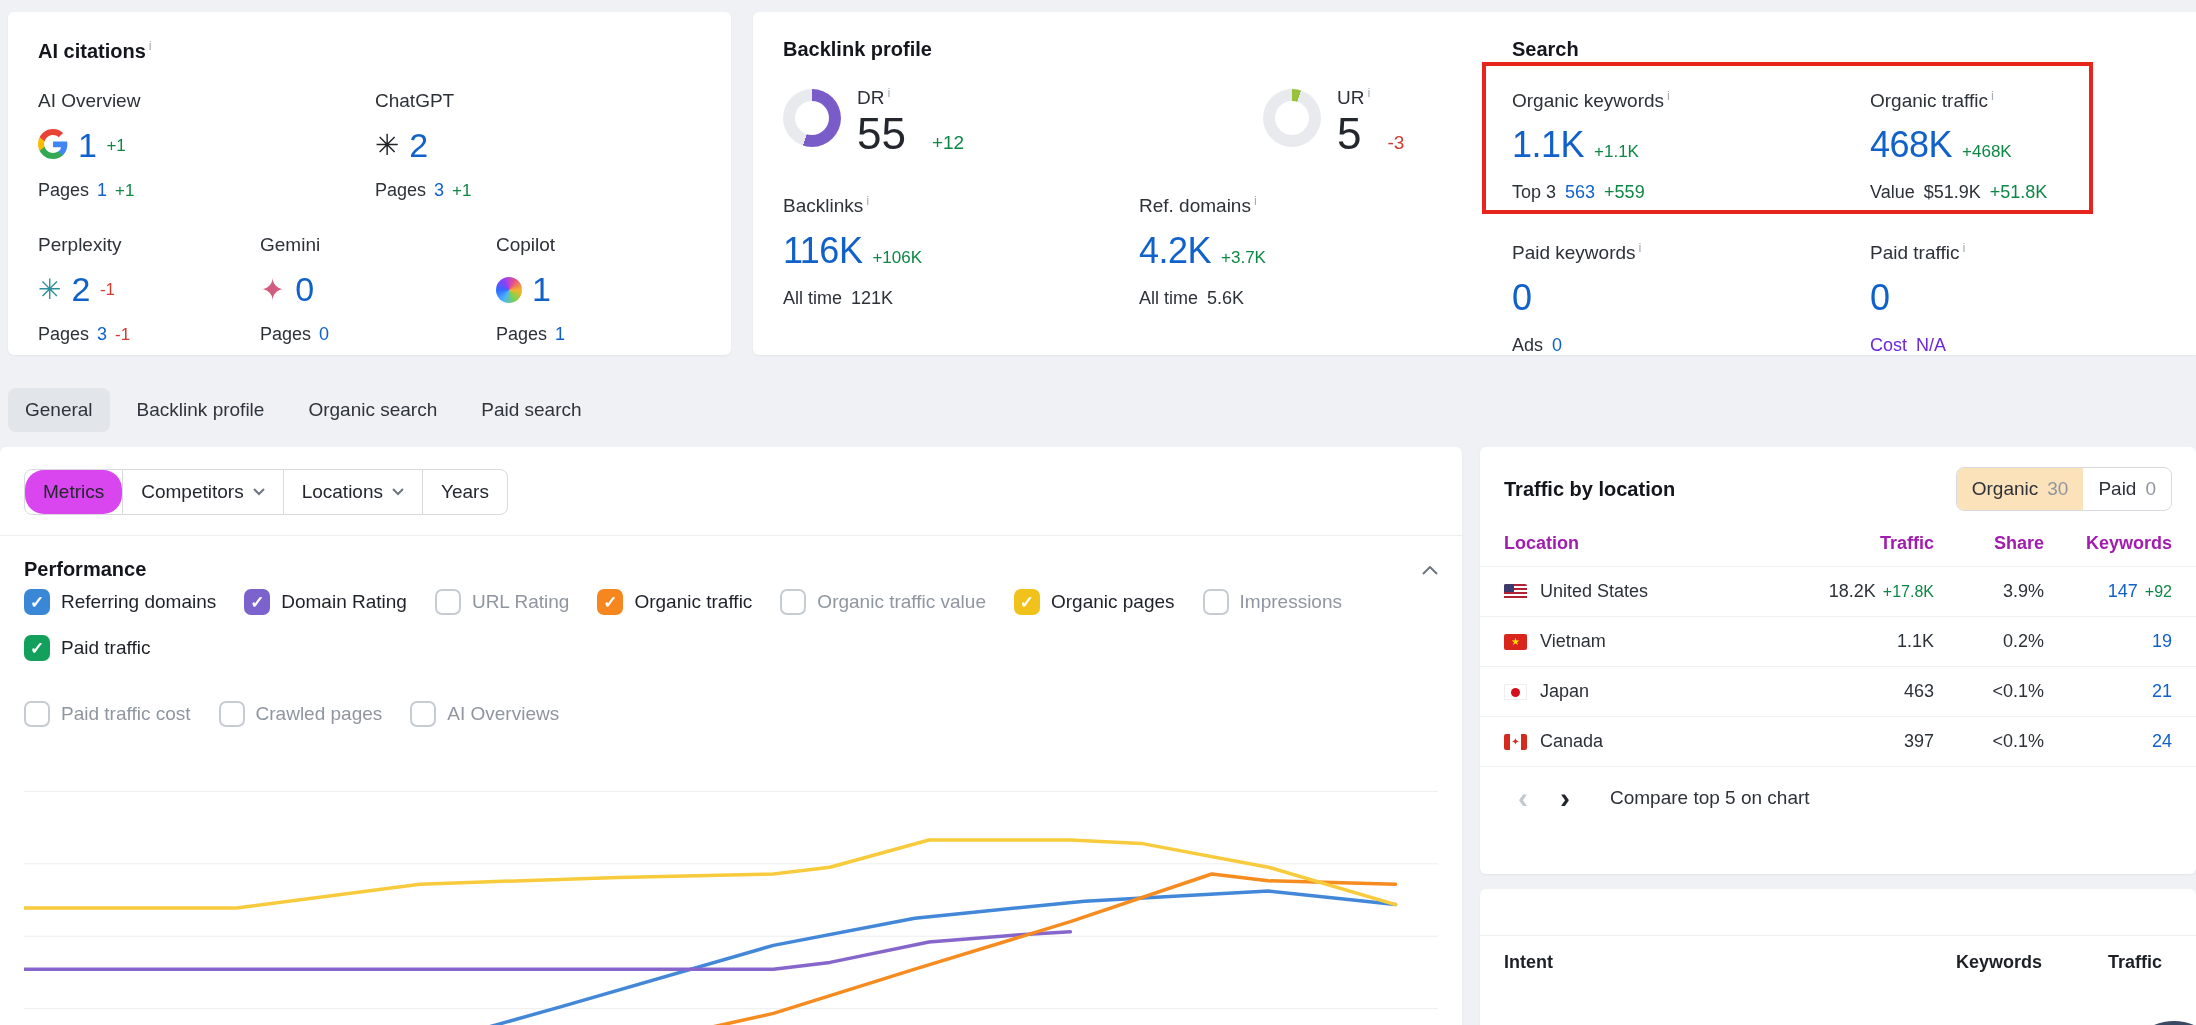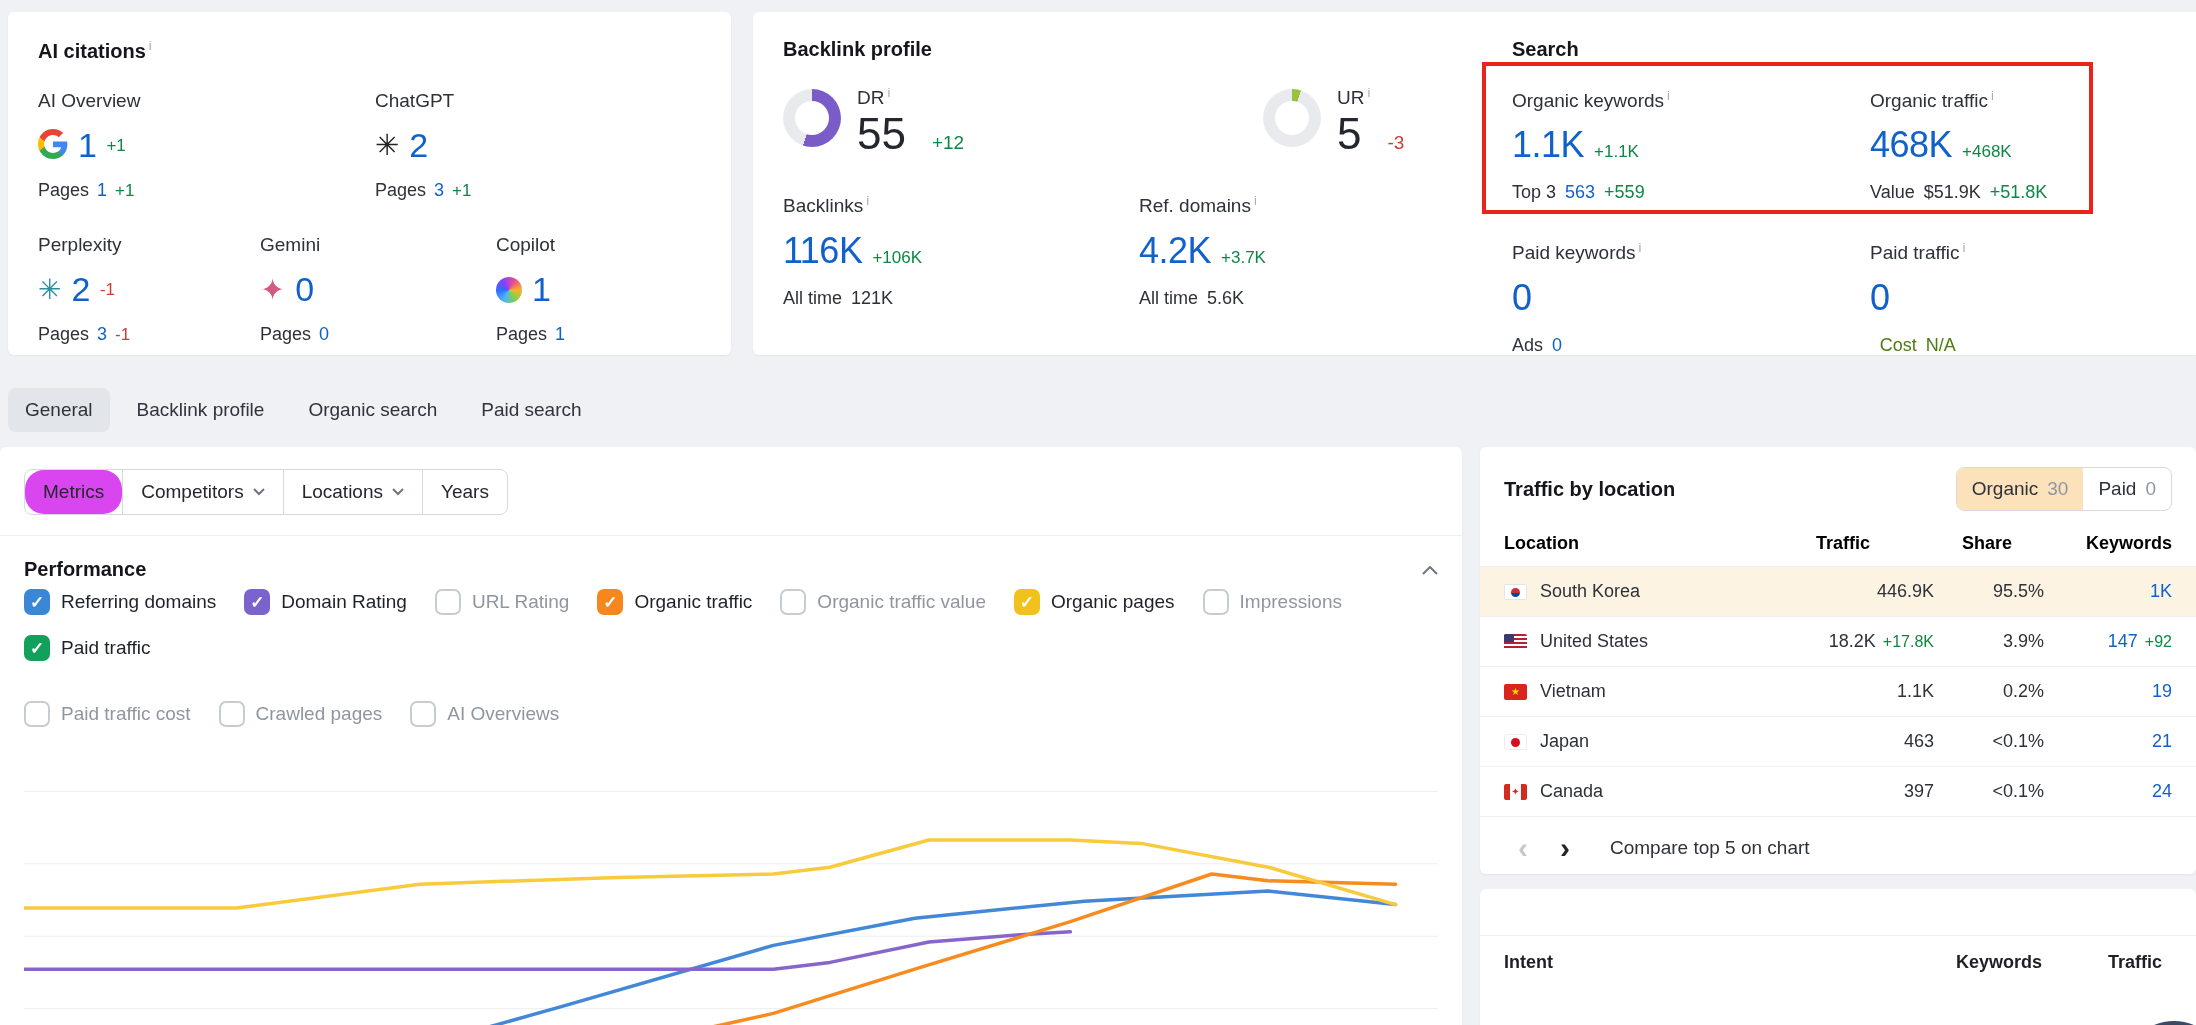--- a/index.html
+++ b/index.html
@@ -13,21 +13,21 @@
   .top-main-card { flex:1; display:flex; border-radius:6px 0 0 6px; }
   .card-title { font-size:20px; font-weight:700; color:#14161c; }
   sup.info { color:#a7adb5; font-size:13px; font-weight:400; margin-left:3px; }
 
   .engine-row { display:flex; margin-top:27px; }
   .engine { display:flex; flex-direction:column; }
   .eng-label { font-size:19px; color:#2d3138; }
   .eng-value { display:flex; align-items:center; gap:10px; margin-top:14px; height:40px; }
   .big-num { font-size:34px; color:#1161cb; font-weight:500; letter-spacing:-.5px; }
   .delta { font-size:17px; font-weight:500; }
-  .g { color:#0e8745; } .r { color:#d43b30; } .b { color:#1161cb; } .mut { color:#4d7c0f;justify-content:center; }
+  .g { color:#0e8745; } .r { color:#d43b30; } .b { color:#1161cb; } .mut { color:#6d28d9; }
   .pages { font-size:18px; margin-top:14px; display:flex; gap:8px; align-items:baseline; }
   .glyph-icon { line-height:1; }
 
   
   .bl-section { width:729px; padding:26px 30px; }
   .search-section { flex:1; padding:26px 30px; position:relative; }
   .rating-row { display:flex; margin-top:24px; }
   .rating-block { display:flex; gap:16px; }
   .donut { width:58px; height:58px; border-radius:50%; position:relative; flex:0 0 auto; margin-top:4px; }
   .donut::after { content:""; position:absolute; inset:12px; background:#fff; border-radius:50%; }
@@ -79,21 +79,21 @@
   
   .right-col { flex:1; display:flex; flex-direction:column; }
   .loc-card { height:427px; padding:20px 0 0; overflow:hidden; }
   .loc-head { display:flex; align-items:center; padding:0 24px; }
   .toggle { margin-left:auto; display:flex; border:1px solid #d6dadf; border-radius:8px; overflow:hidden; }
   .tg-seg { font-size:19px; padding:10px 15px; display:flex; gap:9px; align-items:baseline; cursor:pointer; white-space:nowrap; }
   .tg-seg.active { background:#fbe2bb; }
   .tg-count { color:#8f96a0; }
   .loc-table { margin-top:14px; }
   .loc-grid { display:grid; grid-template-columns:1fr 170px 110px 128px; align-items:center; padding:0 24px; }
-  .loc-thead { font-weight:700; font-size:18px; color:#000000; padding-top:8px; padding-bottom:12px;gap:32px; }
+  .loc-thead { font-weight:700; font-size:18px; color:#a21caf; padding-top:8px; padding-bottom:12px; }
   .loc-row { height:50px; border-top:1px solid #eef0f2; font-size:18px; }
   .loc-row.hl { background:#fdf3e2; }
   .cell-r { text-align:right; white-space:nowrap; }
   .cell-loc { display:flex; align-items:center; gap:13px; }
   .kw-link { color:#1161cb; }
   .small-delta { font-size:16px; font-weight:500; margin-left:7px; }
   .compare-row { border-top:1px solid #eef0f2; height:62px; display:flex; align-items:center; gap:4px; padding:0 24px; }
   .pg-arrow { font-size:30px; padding:0 14px; cursor:pointer; line-height:1; font-weight:600; }
   .pg-prev { color:#c3c8cf; }
   .pg-next { color:#23272d; }
@@ -428,29 +428,20 @@
             </div>
         </div>
       </div>
       <div class="loc-table">
         <div class="loc-grid loc-thead">
           <span>Location</span>
           <span class="cell-r">Traffic</span>
           <span class="cell-r">Share</span>
           <span class="cell-r">Keywords</span>
         </div>
-        <div class="loc-grid loc-row hl">
-          <span class="cell-loc">
-              <span class="flag flag-kr"></span>
-              <span>South Korea</span>
-            </span>
-          <span class="cell-r">446.9K</span>
-          <span class="cell-r">95.5%</span>
-          <span class="cell-r"><span class="kw-link">1K</span></span>
-        </div>
         <div class="loc-grid loc-row">
           <span class="cell-loc">
               <span class="flag flag-us"></span>
               <span>United States</span>
             </span>
           <span class="cell-r"><span>18.2K</span><span class="small-delta g">+17.8K</span></span>
           <span class="cell-r">3.9%</span>
           <span class="cell-r"><span class="kw-link">147</span><span class="small-delta g">+92</span></span>
         </div>
         <div class="loc-grid loc-row">

